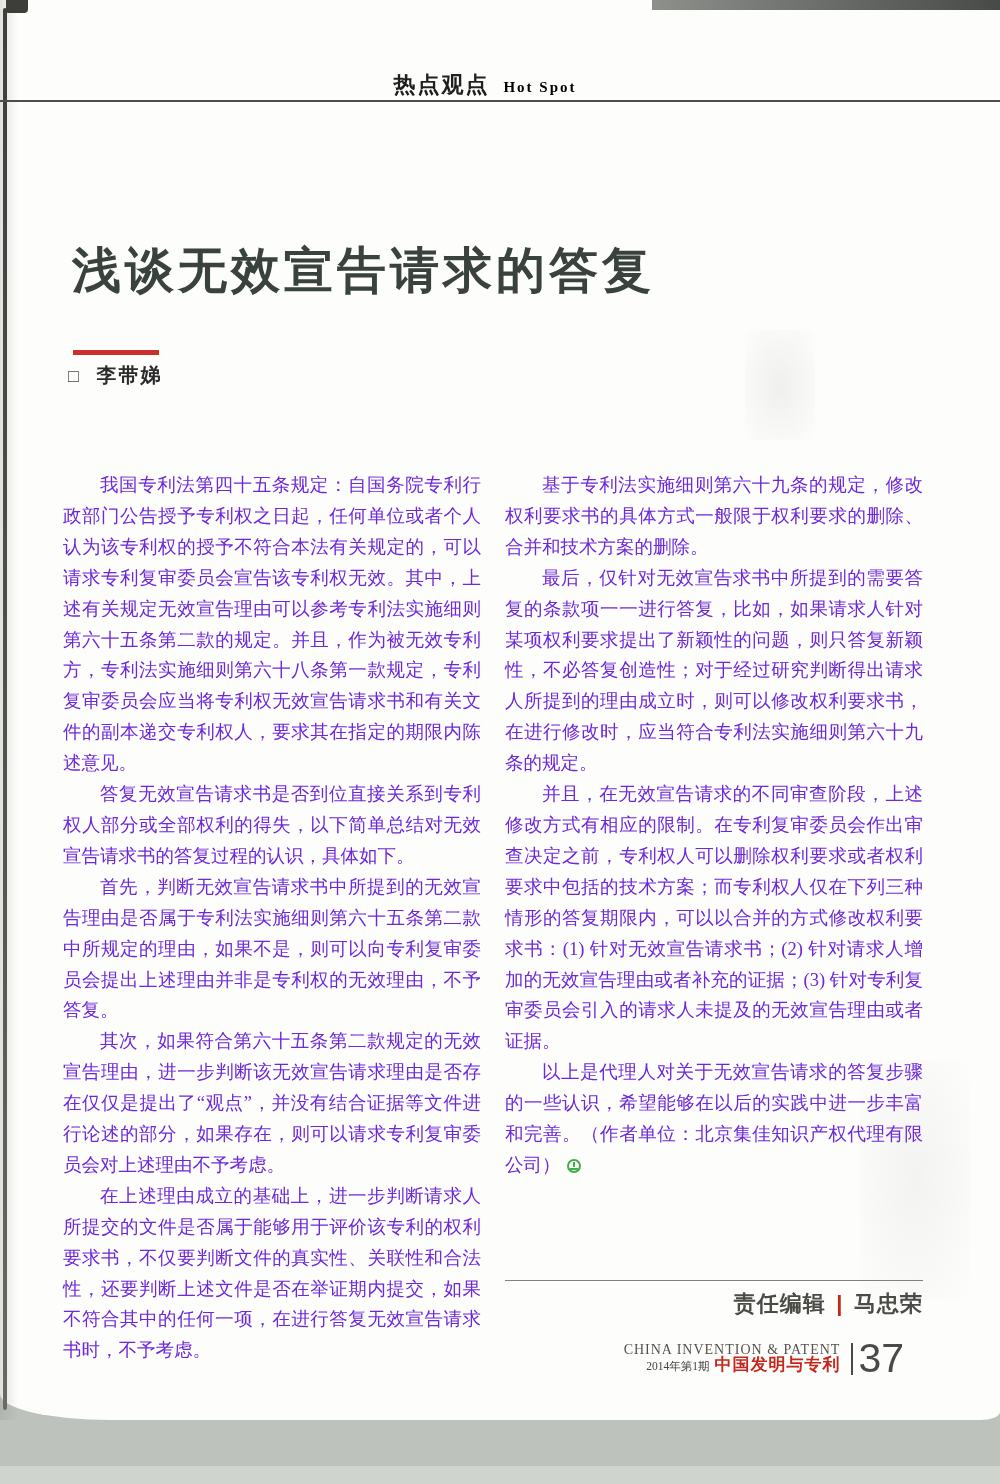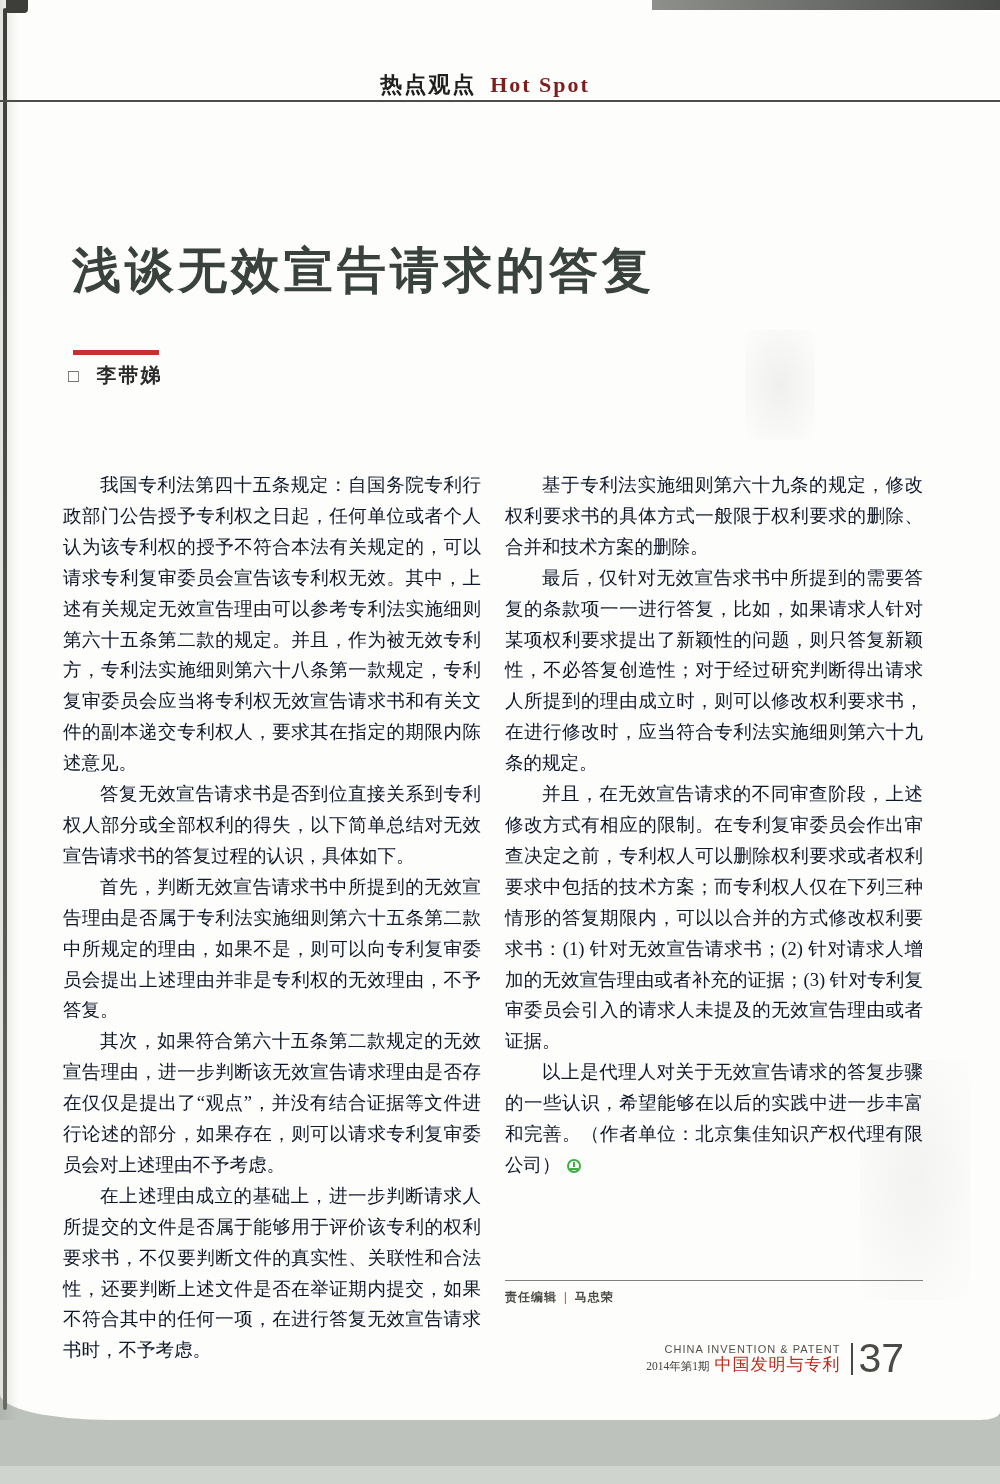--- a/index.html
+++ b/index.html
@@ -50,21 +50,21 @@
   .header-text {
     position:absolute; left:0; top:70px; width:970px; text-align:center;
     white-space:nowrap;
   }
   .header-cn {
     font-family:"Liberation Sans","DejaVu Sans",sans-serif;
     font-weight:bold; font-size:22px; color:#1f1f1f; letter-spacing:2px;
   }
   .header-en {
     font-family:"Liberation Serif","DejaVu Serif",serif;
-    font-weight:bold; font-size:22px; color:#7f1d1d; margin-left:10px;
+    font-weight:bold; font-size:15px; color:#000000; margin-left:10px;
     letter-spacing:2px;
   }
   .header-rule {
     position:absolute; left:0; top:100px; width:1000px; height:2px;
     background:#4d4d4b;
   }
   
   .title {
     position:absolute; left:72px; top:238px;
     font-size:49px; font-weight:bold; color:#3a423e;
@@ -77,21 +77,21 @@
   }
   .author-row {
     position:absolute; left:68px; top:362px; font-size:20px; color:#2b2b2b;
     font-family:"Liberation Sans","DejaVu Sans",sans-serif;
   }
   .author-marker { font-size:18px; color:#4a4a4a; font-weight:normal; }
   .author-name { font-weight:bold; margin-left:12px; letter-spacing:2px; }
   
   .column {
     position:absolute; top:470px; width:418px;
-    font-size:18.5px; line-height:30.9px; color:#0f172a;
+    font-size:18.5px; line-height:30.9px; color:#6d28d9;
     text-align:justify;
     font-family:"Liberation Serif","DejaVu Serif",serif;
   }
   .col-left  { left:63px; }
   .col-right { left:505px; }
   .para { margin:0; text-indent:2em; }
   .end-mark {
     display:inline-block; width:14px; height:14px;
     border:2px solid #3fae49; border-radius:50%;
     margin-left:6px; vertical-align:-2px; position:relative;
@@ -104,43 +104,43 @@
   .end-mark::before {
     content:""; position:absolute; left:1px; top:7px; width:8px; height:2px;
     background:#3fae49;
   }
   
   .editor-rule {
     position:absolute; left:505px; top:1280px; width:418px; height:1px;
     background:#82817d;
   }
   .editor-line {
-    position:absolute; left:505px; top:1289px; width:418px; text-align:left;
-    font-family:Liberation Serif, serif;
-    font-size:12px; font-weight:bold; color:#4a4a47; letter-spacing:1px;
+    position:absolute; left:505px; top:1289px; width:418px; text-align:right;
+    font-family:Liberation Mono, monospace;
+    font-size:22px; font-weight:bold; color:#4a4a47; letter-spacing:1px;
   }
   .editor-sep { color:#c5271d; padding:0 7px; font-weight:bold; }
   
   .footer {
     position:absolute; right:96px; top:1338px;
     display:flex; align-items:center;
   }
   .footer-textblock { text-align:right; margin-right:7px; }
   .footer-en {
-    font-family:Liberation Sans, sans-serif;
-    font-size:11px; color:#55524e; letter-spacing:1px; line-height:13px;
+    font-family:Liberation Serif, serif;
+    font-size:14px; color:#55524e; letter-spacing:1px; line-height:13px;
   }
   .footer-cnline { line-height:18px; white-space:nowrap; }
   .footer-issue {
     font-family:"Liberation Serif","DejaVu Serif",serif;
     font-size:11.5px; color:#45423e; margin-right:5px;
   }
   .footer-journal {
     font-family:"Liberation Sans","DejaVu Sans",sans-serif;
-    font-size:17px; font-weight:normal; color:#c5271d; letter-spacing:1px;
+    font-size:17px; font-weight:bold; color:#c5271d; letter-spacing:1px;
   }
   .footer-divider {
     width:2px; height:32px; background:#4b4845; margin:0 5px 0 4px;
   }
   .page-number {
     font-family:"Liberation Sans","DejaVu Sans",sans-serif;
     font-size:41px; color:#4b4a47; line-height:41px;
   }
 </style>
 </head>

